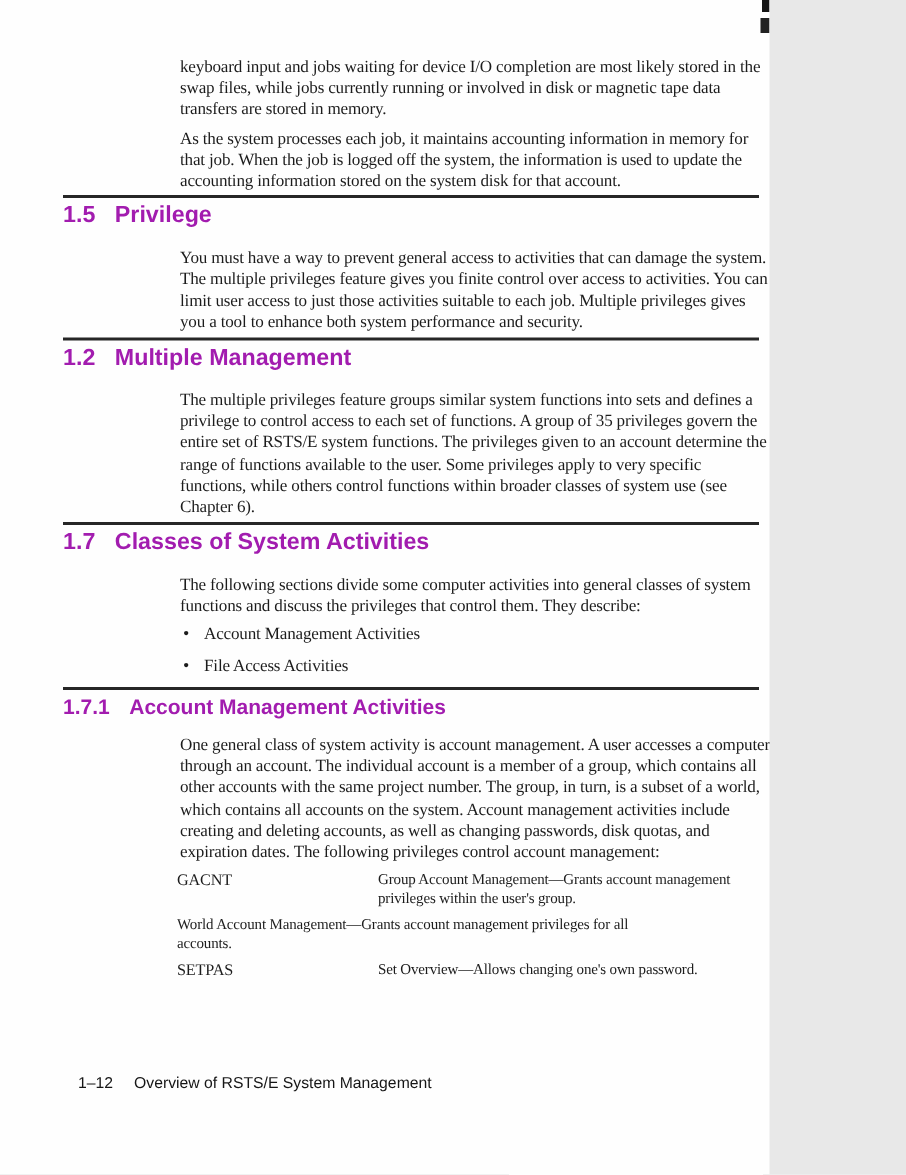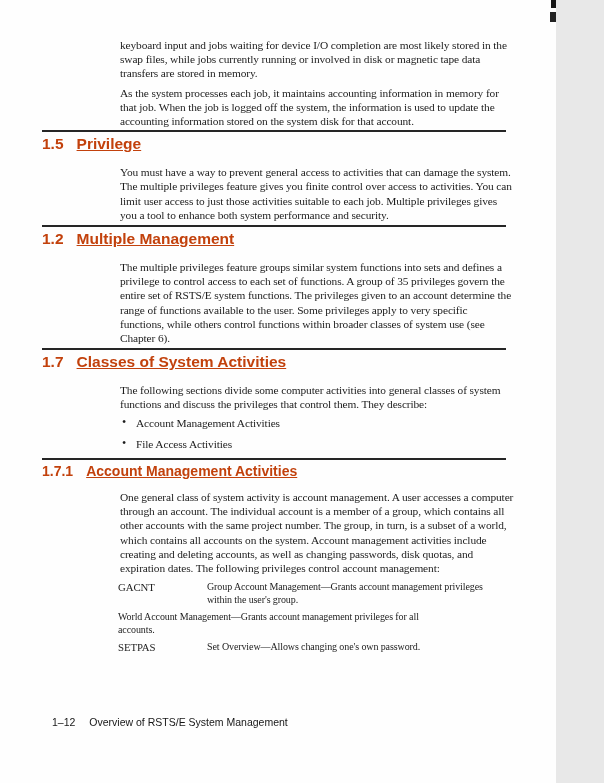--- a/index.html
+++ b/index.html
@@ -2,21 +2,21 @@
 <html><head>
 <meta charset="utf-8">
 <style>
   html, body {
     margin: 0;
     padding: 0;
     background: #e8e8e8;
   }
   .page {
     position: relative;
-    width: 556px;
+    width: 513px;
     height: 783px;
     background: #fefefe;
     overflow: hidden;
     font-family: "Liberation Serif", serif;
     color: #1a1a1a;
   }
   .content {
     position: absolute;
     top: 0;
     left: 42px;
@@ -38,22 +38,21 @@
     height: 2px;
     background: #262626;
     margin: 2px 0 0 0;
     width: 464px;
   }
   .rule.mt3 { margin-top: 3px; }
   h2.heading {
     margin: 4px 0 13px 0;
     font-family: "Liberation Sans", sans-serif;
     font-weight: bold;
-    color: #c2410c;
-    text-decoration: underline;
+    color: #a21caf;
   }
   h2.major { font-size: 15.5px; line-height: 16px; }
   h2.sub   { font-size: 14px;   line-height: 15px; margin-bottom: 11px; }
   .sec-num { display: inline-block; margin-right: 13px; }
   ul.bullets {
     list-style: none;
     margin: 4px 0 0 0;
     padding: 0 0 0 80px;
   }
   ul.bullets li {
@@ -69,20 +68,21 @@
     content: "\2022";
     position: absolute;
     left: 0;
     top: -1px;
     font-size: 12px;
   }
   .priv-table { margin: 6px 0 0 76px; }
   .priv-row {
     display: flex;
     margin-bottom: 5px;
+    gap: 45px;
   }
   .priv-term {
     width: 89px;
     flex: 0 0 89px;
     font-size: 10.8px;
     line-height: 12.5px;
     letter-spacing: -0.1px;
     color: #1c1c1c;
   }
   .priv-def {

